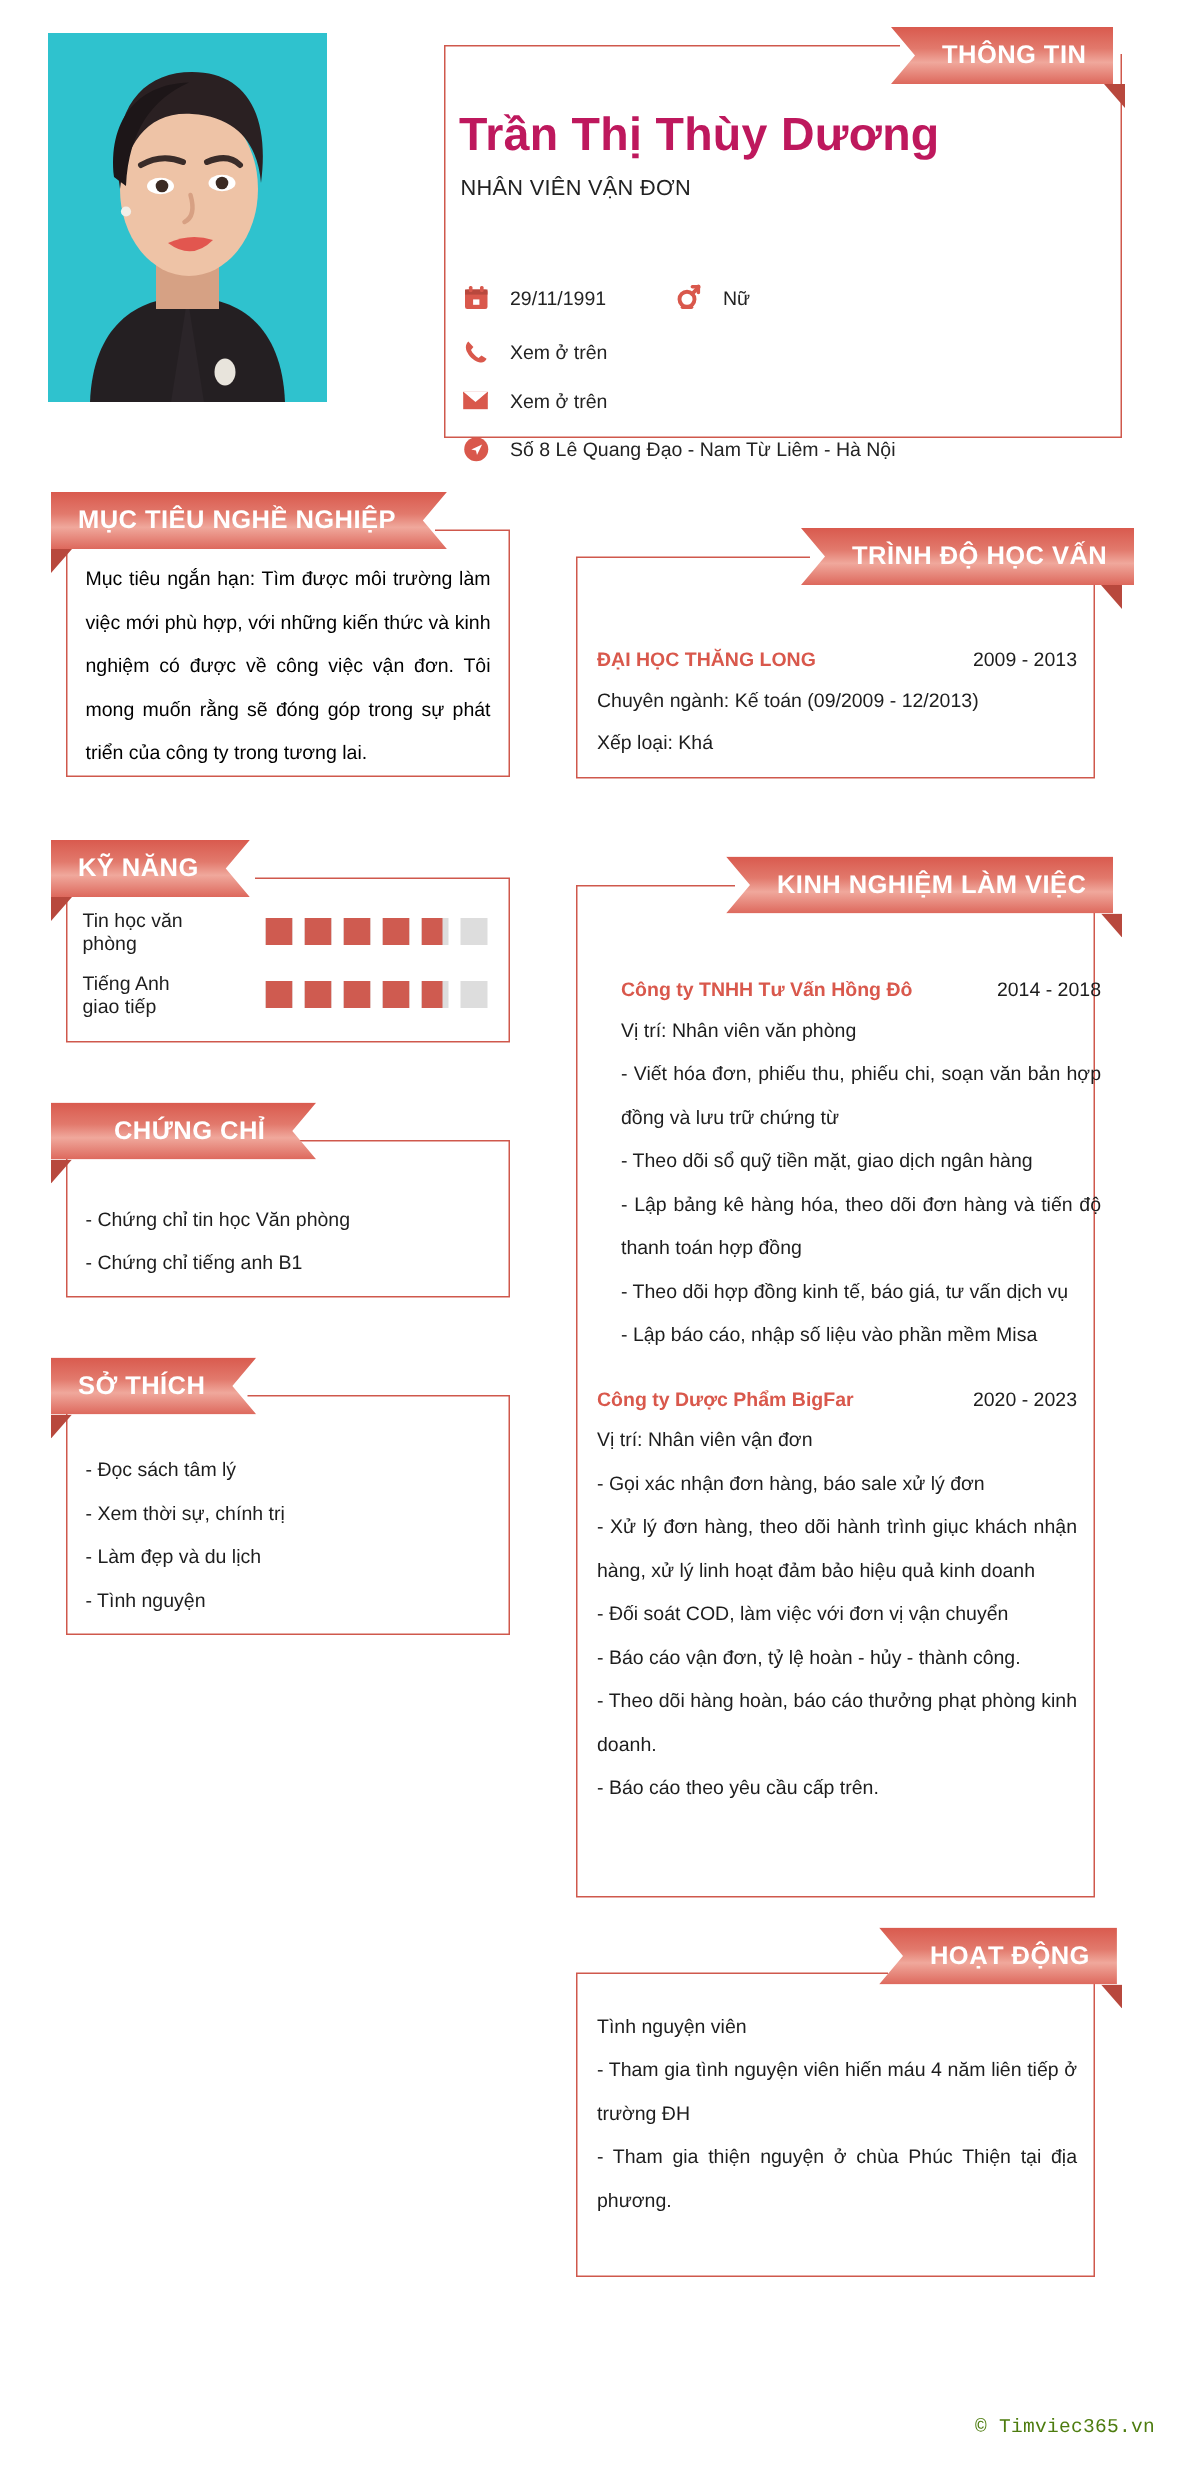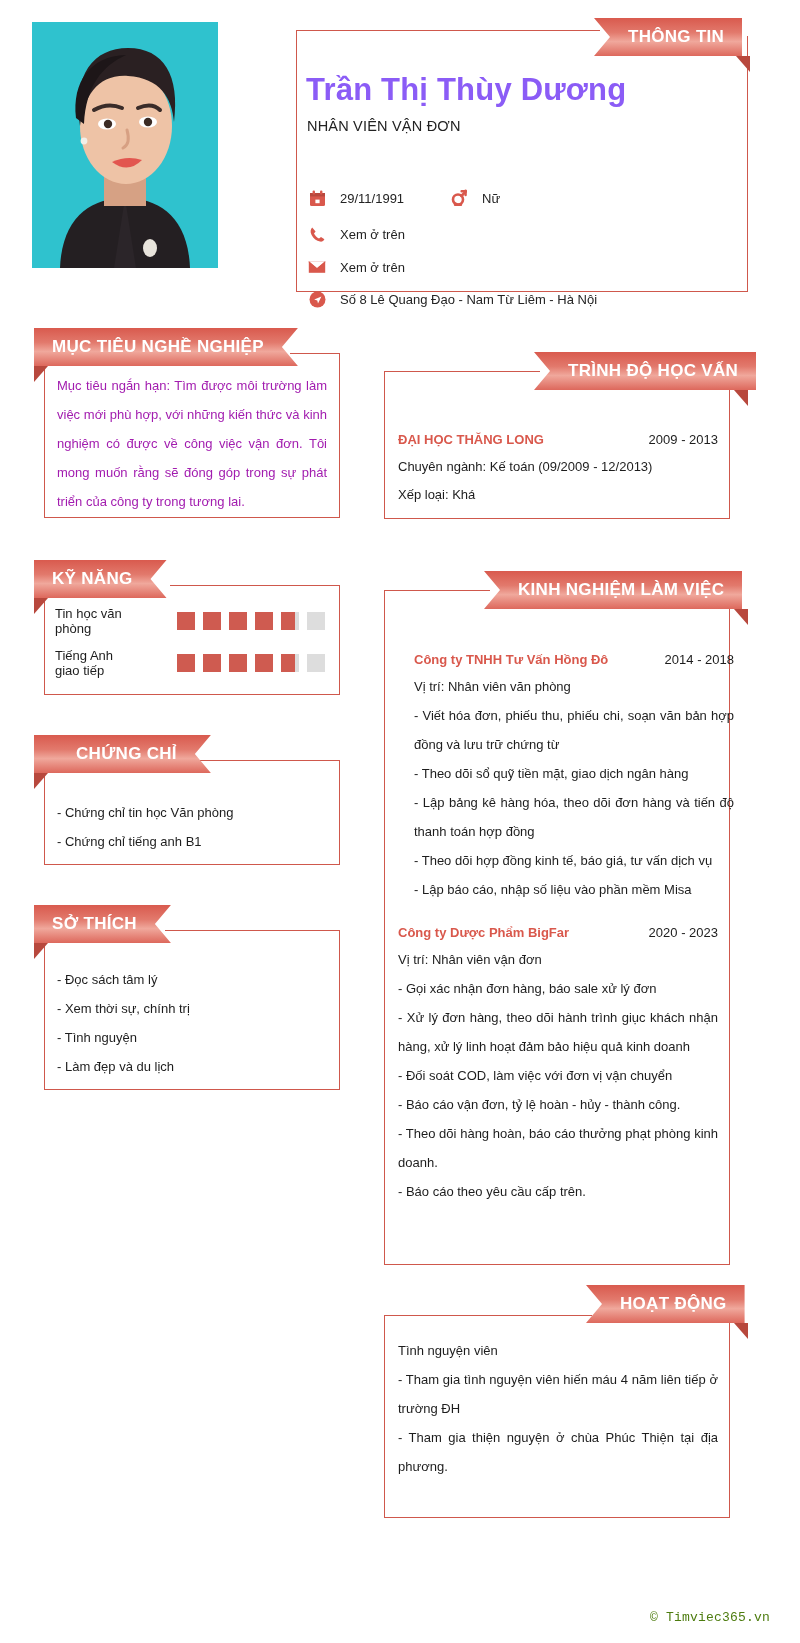--- a/index.html
+++ b/index.html
@@ -72,21 +72,21 @@
     background: #ffffff;
     z-index: 3;
   }
 
   
   .name {
     position: absolute;
     left: 306px; top: 72px;
     font-size: 31px;
     font-weight: bold;
-    color: #8b5cf6;
+    color: #be185d;
     letter-spacing: .2px;
   }
   .job-title {
     position: absolute;
     left: 307px; top: 118px;
     font-size: 14.5px;
     color: #222222;
     letter-spacing: .2px;
   }
   .contact-row {
@@ -104,21 +104,21 @@
     align-items: center;
     justify-content: center;
     flex: 0 0 22px;
   }
   .contact-row .ico svg { display: block; }
 
   
   .body-text {
     position: absolute;
     font-size: 13px;
-    color: #a21caf;
+    color: #000000;
     line-height: 29px;
     text-align: justify;
   }
   .line {
     font-size: 13px;
     color: #1d1d1d;
     line-height: 29px;
     text-align: justify;
   }
   .line.jfy { text-align: justify; text-align-last: left; }
@@ -376,22 +376,22 @@
 
   <div class="box" style="left:44px; top:930px; width:296px; height:160px;"></div>
   <div class="mask" style="left:40px; top:924px; width:125px; height:12px;"></div>
   <div class="ribbon right-notch" style="left:34px; top:905px;">
     <span>SỞ THÍCH</span>
   </div>
   <div class="ribbon-tail" style="left:34px; top:943px;"></div>
   <div style="position:absolute; left:57px; top:965px; width:270px;">
     <div class="line">- Đọc sách tâm lý</div>
     <div class="line">- Xem thời sự, chính trị</div>
+    <div class="line">- Làm đẹp và du lịch</div>
     <div class="line">- Tình nguyện</div>
-    <div class="line">- Làm đẹp và du lịch</div>
   </div>
 
   <div class="box" style="left:384px; top:590px; width:346px; height:675px;"></div>
   <div class="mask" style="left:490px; top:584px; width:250px; height:12px;"></div>
   <div class="ribbon left-notch" style="left:484px; top:571px;">
     <span>KINH NGHIỆM LÀM VIỆC</span>
   </div>
   <div class="ribbon-tail" style="left:734px; top:609px; transform: scaleX(-1);"></div>
 
   <div style="position:absolute; left:414px; top:647px; width:320px;">

